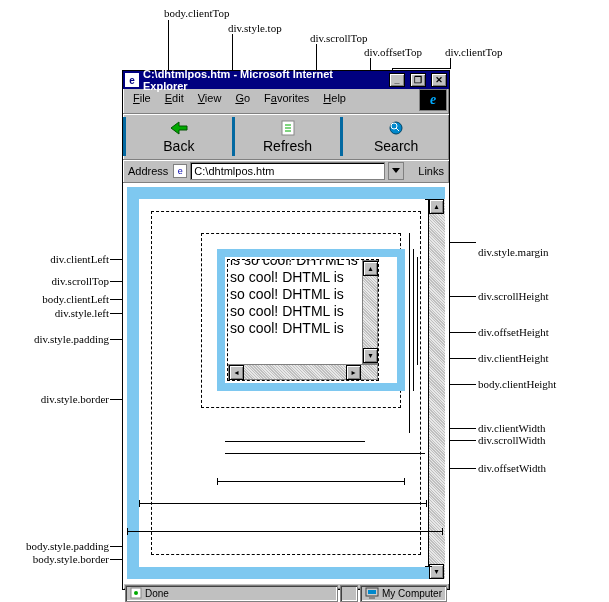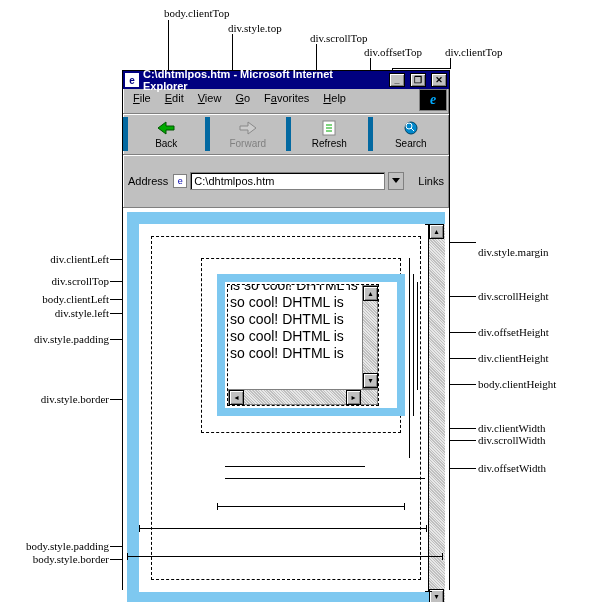--- a/index.html
+++ b/index.html
@@ -93,29 +93,29 @@
     display: flex;
     padding: 3px 0px;
     border-bottom: 1px solid #808080;
     box-shadow: 0 1px 0 #fff;
   }
   .tbtn {
     flex: 1 1 0;
     display: flex; flex-direction: column; align-items: center;
     padding: 2px 12px;
     gap: 1px;
-    border-left: 5px solid #0369a1;
-    font-size: 10px;
+    border-left: 3px solid #0369a1;
+    font-size: 14px;
   }
   .tbtn.dis { color: #808080; }
   .tbtn .ico { width: 18px; height: 18px; display:flex;align-items:center;justify-content:center; }
   .addrbar {
     display: flex;
     align-items: center;
-    padding: 17px 3px;
+    padding: 2px 3px;
     gap: 3px;
     border-bottom: 1px solid #808080;
     box-shadow: 0 1px 0 #fff;
   }
   .addrbar .alabel { padding: 0 2px; }
   .addrbar .docicon {
     width: 14px; height: 14px; background:#fff; border:1px solid #808080;
     display:flex;align-items:center;justify-content:center;font-size:9px;color:#00a;
   }
   .addrbar .afield {
@@ -311,28 +311,20 @@
   </div>
 
   <div class="toolbar">
     <div class="tbtn">
       <span class="ico">
         <svg width="18" height="14" viewBox="0 0 18 14">
             <path d="M9 1 L1 7 L9 13 L9 9 L17 9 L17 5 L9 5 Z" fill="#0a0" stroke="#050"></path>
           </svg>
       </span>
       <span>Back</span>
-    </div>
-    <div class="tbtn dis">
-      <span class="ico">
-        <svg width="18" height="14" viewBox="0 0 18 14">
-            <path d="M9 1 L17 7 L9 13 L9 9 L1 9 L1 5 L9 5 Z" fill="#ccc" stroke="#888"></path>
-          </svg>
-      </span>
-      <span>Forward</span>
     </div>
     <div class="tbtn">
       <span class="ico">
         <svg width="14" height="16" viewBox="0 0 14 16">
             <rect x="1" y="1" width="12" height="14" fill="#fff" stroke="#888"></rect>
             <path d="M4 5h6M4 8h6M4 11h6" stroke="#0a0"></path>
           </svg>
       </span>
       <span>Refresh</span>
     </div>

